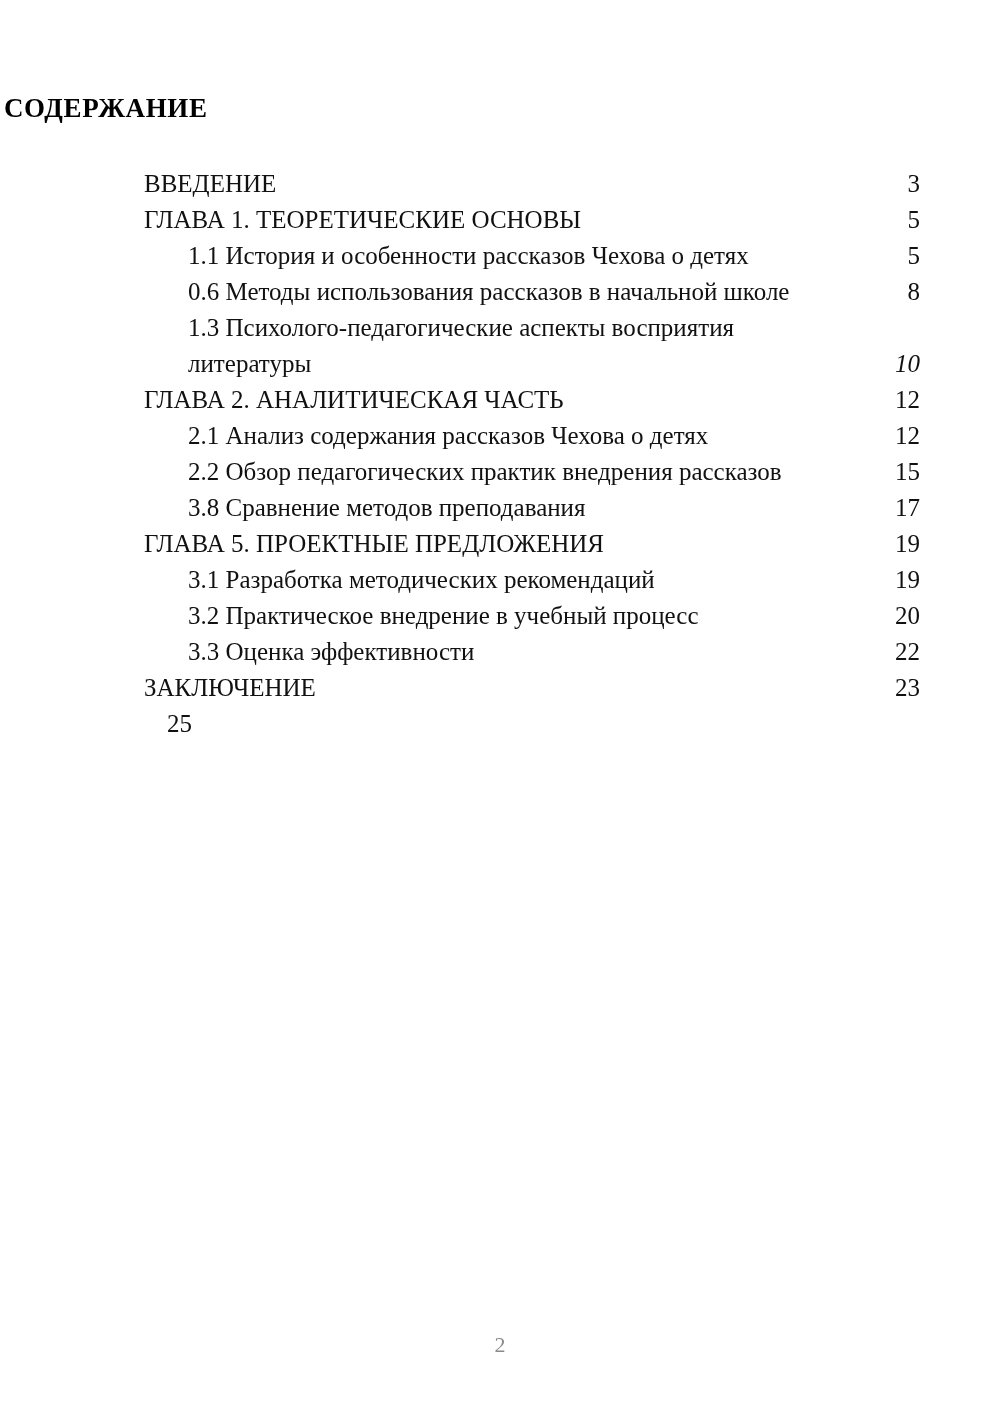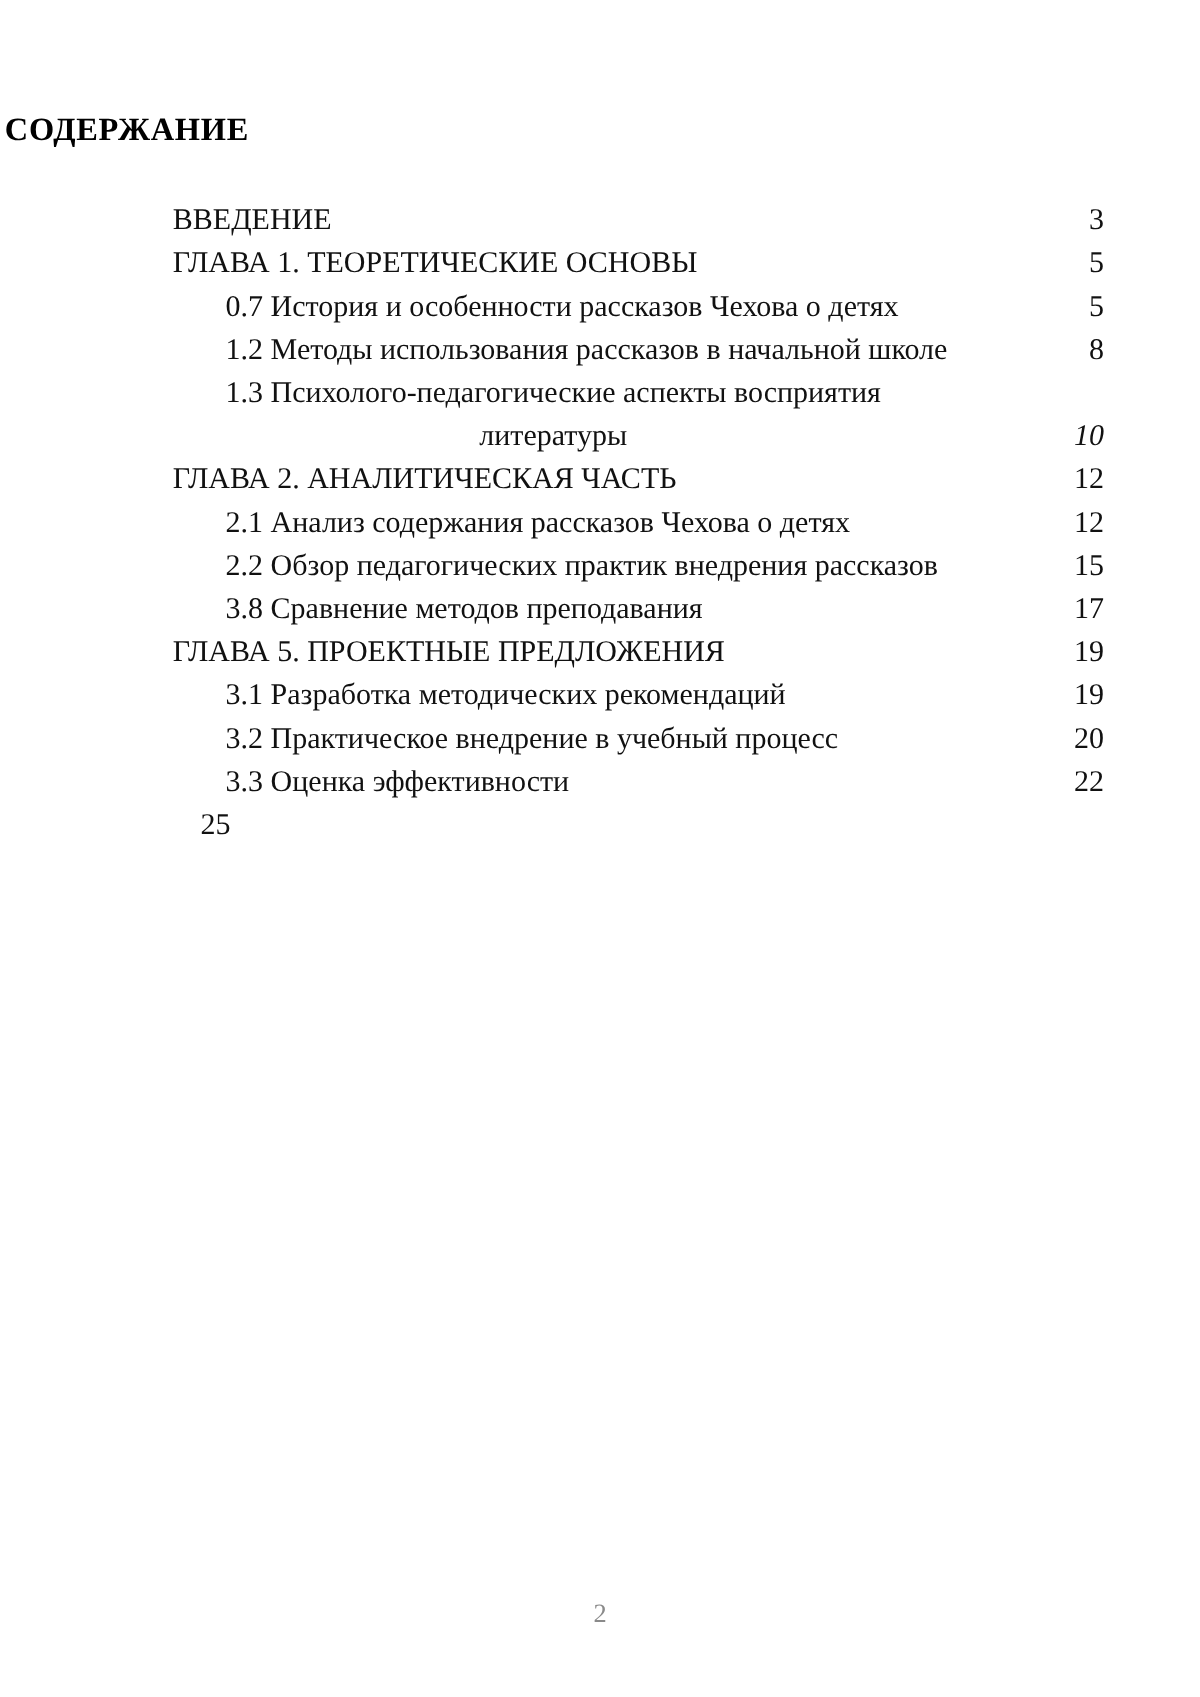--- a/index.html
+++ b/index.html
@@ -53,21 +53,21 @@
     padding-left: 0;
   }
 
   .toc-row.level-2 {
     padding-left: 44px;
   }
 
   .toc-label {
     flex: 0 1 auto;
     max-width: 620px;
-    text-align: center;
+    text-align: left;
     white-space: pre-line;
   }
 
   .toc-page {
     flex: 0 0 auto;
     width: 48px;
     text-align: right;
     font-size: 25px;
     line-height: 36px;
   }
@@ -98,25 +98,25 @@
   <div class="toc">
       <div class="toc-row level-1">
         <span class="toc-label">ВВЕДЕНИЕ</span>
         <span class="toc-page">3</span>
       </div>
       <div class="toc-row level-1">
         <span class="toc-label">ГЛАВА 1. ТЕОРЕТИЧЕСКИЕ ОСНОВЫ</span>
         <span class="toc-page">5</span>
       </div>
       <div class="toc-row level-2">
-        <span class="toc-label">0.7 История и особенности рассказов Чехова о детях</span>
+        <span class="toc-label">1.1 История и особенности рассказов Чехова о детях</span>
         <span class="toc-page">5</span>
       </div>
       <div class="toc-row level-2">
-        <span class="toc-label">1.2 Методы использования рассказов в начальной школе</span>
+        <span class="toc-label">0.6 Методы использования рассказов в начальной школе</span>
         <span class="toc-page">8</span>
       </div>
       <div class="toc-row level-2 wrapped">
         <span class="toc-label">1.3 Психолого-педагогические аспекты восприятия
 литературы</span>
         <span class="toc-page">10</span>
       </div>
       <div class="toc-row level-1">
         <span class="toc-label">ГЛАВА 2. АНАЛИТИЧЕСКАЯ ЧАСТЬ</span>
         <span class="toc-page">12</span>
@@ -143,19 +143,23 @@
       </div>
       <div class="toc-row level-2">
         <span class="toc-label">3.2 Практическое внедрение в учебный процесс</span>
         <span class="toc-page">20</span>
       </div>
       <div class="toc-row level-2">
         <span class="toc-label">3.3 Оценка эффективности</span>
         <span class="toc-page">22</span>
       </div>
       <div class="toc-row level-1">
+        <span class="toc-label">ЗАКЛЮЧЕНИЕ</span>
+        <span class="toc-page">23</span>
+      </div>
+      <div class="toc-row level-1">
         <span class="toc-page">25</span>
       </div>
     </div>
 
   <div class="footer-page">2</div>
 
 </div>
 
 </body></html>

